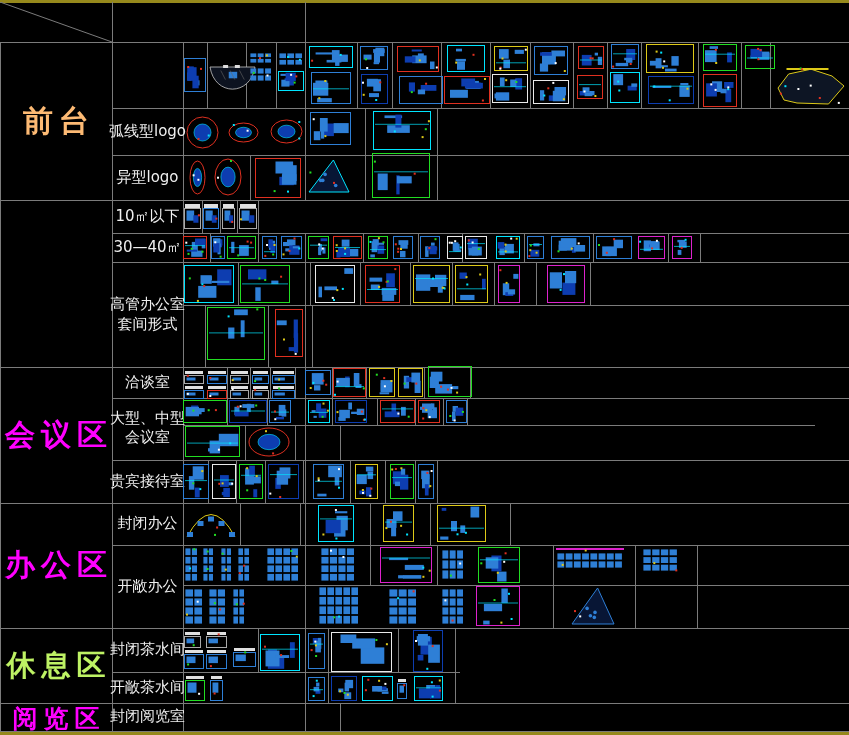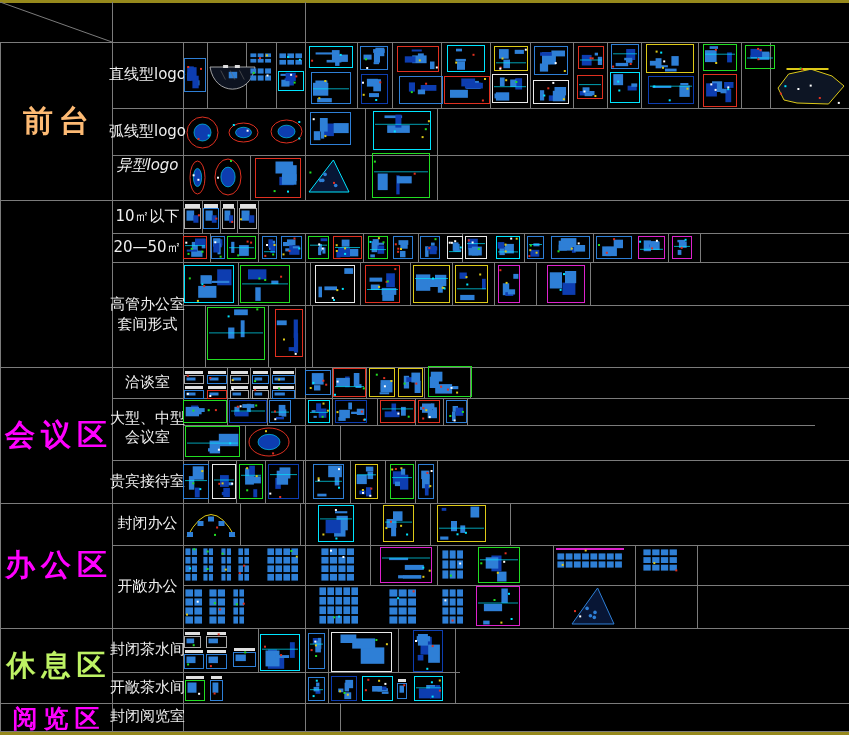--- a/index.html
+++ b/index.html
@@ -129,34 +129,31 @@
     <div class="vline" style="left: 258px; top: 628px; height: 44px;"></div>
     <div class="vline" style="left: 328px; top: 628px; height: 44px;"></div>
     <div class="vline" style="left: 398px; top: 628px; height: 44px;"></div>
     <div class="vline" style="left: 455px; top: 672px; height: 31px;"></div>
     <div class="vline" style="left: 328px; top: 672px; height: 31px;"></div>
     <div class="vline" style="left: 340px; top: 703px; height: 28px;"></div>
     <div class="diag" style="left: 0px; top: 2px;"><svg width="112" height="40">
         <line x1="0" y1="0" x2="112" y2="40" stroke="#7b7b7b" stroke-width="1"></line>
       </svg></div>
     <div class="section-label" style="top: 42px; height: 158px; font-size: 30px; color: #fdba74;">前台</div>
-    <div class="row-label" style="top: 42px; height: 66px;">
-      <span>直线型logo</span>
-    </div>
     <div class="row-label" style="top: 108px; height: 47px;">
       <span>弧线型logo</span>
     </div>
-    <div class="row-label" style="top: 143px; height: 45px; font-style: italic;">
+    <div class="row-label" style="top: 155px; height: 45px;">
       <span>异型logo</span>
     </div>
     <div class="row-label" style="top: 200px; height: 33px;">
       <span>10㎡以下</span>
     </div>
     <div class="row-label" style="top: 233px; height: 29px;">
-      <span>20—50㎡</span>
+      <span>30—40㎡</span>
     </div>
     <div class="row-label" style="top: 262px; height: 105px;">
       <span>高管办公室</span>
       <span>套间形式</span>
     </div>
     <div class="section-label" style="top: 367px; height: 136px; font-size: 30px; color: rgb(255, 0, 255);">会议区</div>
     <div class="row-label" style="top: 367px; height: 31px;">
       <span>洽谈室</span>
     </div>
     <div class="row-label" style="top: 398px; height: 62px; font-family: Liberation Mono, monospace;">

